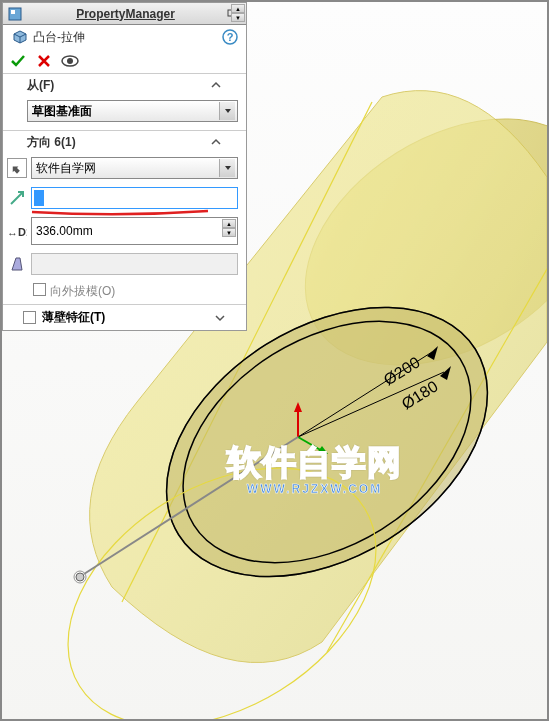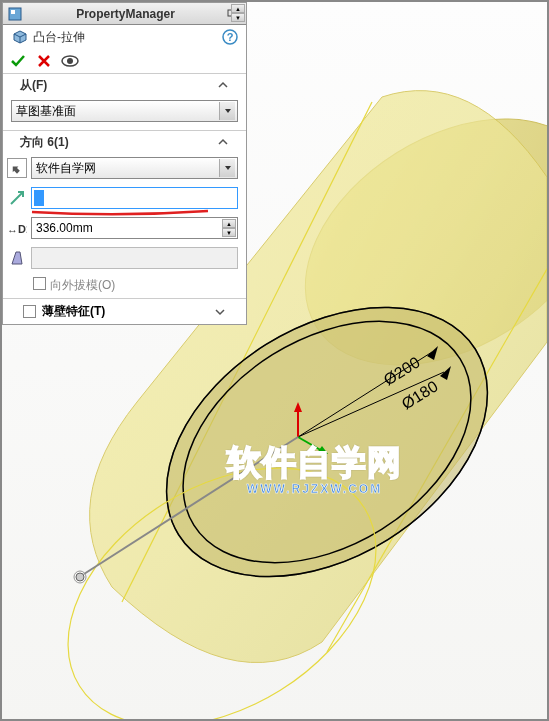--- a/index.html
+++ b/index.html
@@ -4,50 +4,50 @@
 <style>
 * { box-sizing: border-box; margin: 0; padding: 0; font-family: "Microsoft YaHei", Arial, sans-serif; }
 body { width: 549px; height: 721px; background: #fff; position: relative; overflow: hidden; border: 2px solid #888; }
 
 .viewport { position: absolute; left: 0; top: 0; width: 549px; height: 721px; background: linear-gradient(180deg, #fdfdfd 0%, #f5f5f3 100%); z-index: 1; }
 
 .panel { position: absolute; left: 0; top: 0; width: 245px; background: #fff; border: 1px solid #999; z-index: 10; font-size: 12px; }
 
 .panel-header { display: flex; align-items: center; height: 22px; background: linear-gradient(180deg, #f0f0f0, #d8d8d8); border-bottom: 1px solid #888; padding: 0 4px; }
 .panel-header-icon { width: 16px; height: 16px; margin-right: 4px; }
-.panel-header-title { flex: 1; font-weight: bold; font-size: 12px; color: #333; text-align: center; }
+.panel-header-title { flex: 1; font-weight: bold; font-size: 12px; color: #333; text-align: center; text-decoration: underline; }
 .panel-header-btn { width: 18px; height: 16px; display: flex; align-items: center; justify-content: center; cursor: pointer; }
 
 .feature-row { display: flex; align-items: center; height: 24px; padding: 2px 8px; background: #fff; }
 .feature-icon { width: 18px; height: 18px; margin-right: 4px; }
 .feature-name { font-size: 12px; color: #333; }
 .help-icon { margin-left: auto; width: 16px; height: 16px; cursor: pointer; }
 
 .action-row { display: flex; align-items: center; height: 24px; padding: 2px 6px; gap: 8px; }
 .action-btn { width: 18px; height: 18px; display: flex; align-items: center; justify-content: center; cursor: pointer; }
 
 .section { border-top: 1px solid #ccc; }
-.section-header { display: flex; align-items: center; height: 22px; padding: 0 17px; background: #fff; cursor: pointer; }
+.section-header { display: flex; align-items: center; height: 22px; padding: 0 24px; background: #fff; cursor: pointer; }
 .section-title { flex: 1; font-size: 12px; font-weight: bold; color: #333; }
 .section-chevron { width: 12px; height: 12px; }
-.section-body { padding: 4px 8px 8px 8px; }
+.section-body { padding: 4px 8px 8px 24px; font-weight: bold; }
 
 .combo { width: 100%; height: 22px; border: 1px solid #888; background: linear-gradient(180deg, #fff, #e8e8e8); display: flex; align-items: center; padding: 0 4px; font-size: 12px; position: relative; }
 .combo-arrow { position: absolute; right: 2px; width: 16px; height: 18px; display: flex; align-items: center; justify-content: center; background: linear-gradient(180deg, #f0f0f0, #d0d0d0); border-left: 1px solid #aaa; }
 
 .direction-row { display: flex; align-items: center; gap: 4px; padding: 4px 8px 4px 4px; }
 .dir-icon { width: 20px; height: 20px; border: 1px solid #999; background: #fff; display: flex; align-items: center; justify-content: center; cursor: pointer; }
 
 .redline { position: absolute; width: 180px; height: 10px; left: 28px; top: 207px; z-index: 20; }
 
 .input-row { display: flex; align-items: center; gap: 4px; padding: 4px 8px 4px 4px; }
 .input-icon { width: 20px; height: 20px; display: flex; align-items: center; justify-content: center; }
 .input-field { flex: 1; height: 22px; border: 1px solid #3399ff; background: #fff; padding: 0 2px; position: relative; }
 .input-cursor { width: 10px; height: 16px; background: #3399ff; position: absolute; left: 2px; top: 2px; }
-.spinbox { flex: 1; height: 22px; border: 1px solid #888; background: #fff; display: flex; align-items: center; padding: 0 4px; font-size: 12px; position: relative; }
+.spinbox { flex: 1; height: 28px; border: 1px solid #888; background: #fff; display: flex; align-items: center; padding: 0 4px; font-size: 12px; position: relative; }
 .spin-btns { position: absolute; right: 1px; top: 1px; width: 14px; height: 18px; display: flex; flex-direction: column; }
 .spin-up, .spin-down { flex: 1; background: linear-gradient(180deg, #f0f0f0, #d0d0d0); border: 1px solid #aaa; display: flex; align-items: center; justify-content: center; font-size: 6px; cursor: pointer; }
 
 .disabled-field { flex: 1; height: 22px; border: 1px solid #bbb; background: #f0f0f0; }
 
 .checkbox-row { display: flex; padding: 4px 8px 4px 30px; gap: 4px; }
 .checkbox { width: 13px; height: 13px; border: 1px solid #888; background: #fff; cursor: pointer; }
 .checkbox-label { font-size: 12px; color: #888; }
 
 .collapsed-section { display: flex; align-items: center; height: 26px; padding: 0 20px; border-top: 1px solid #ccc; cursor: pointer; }

